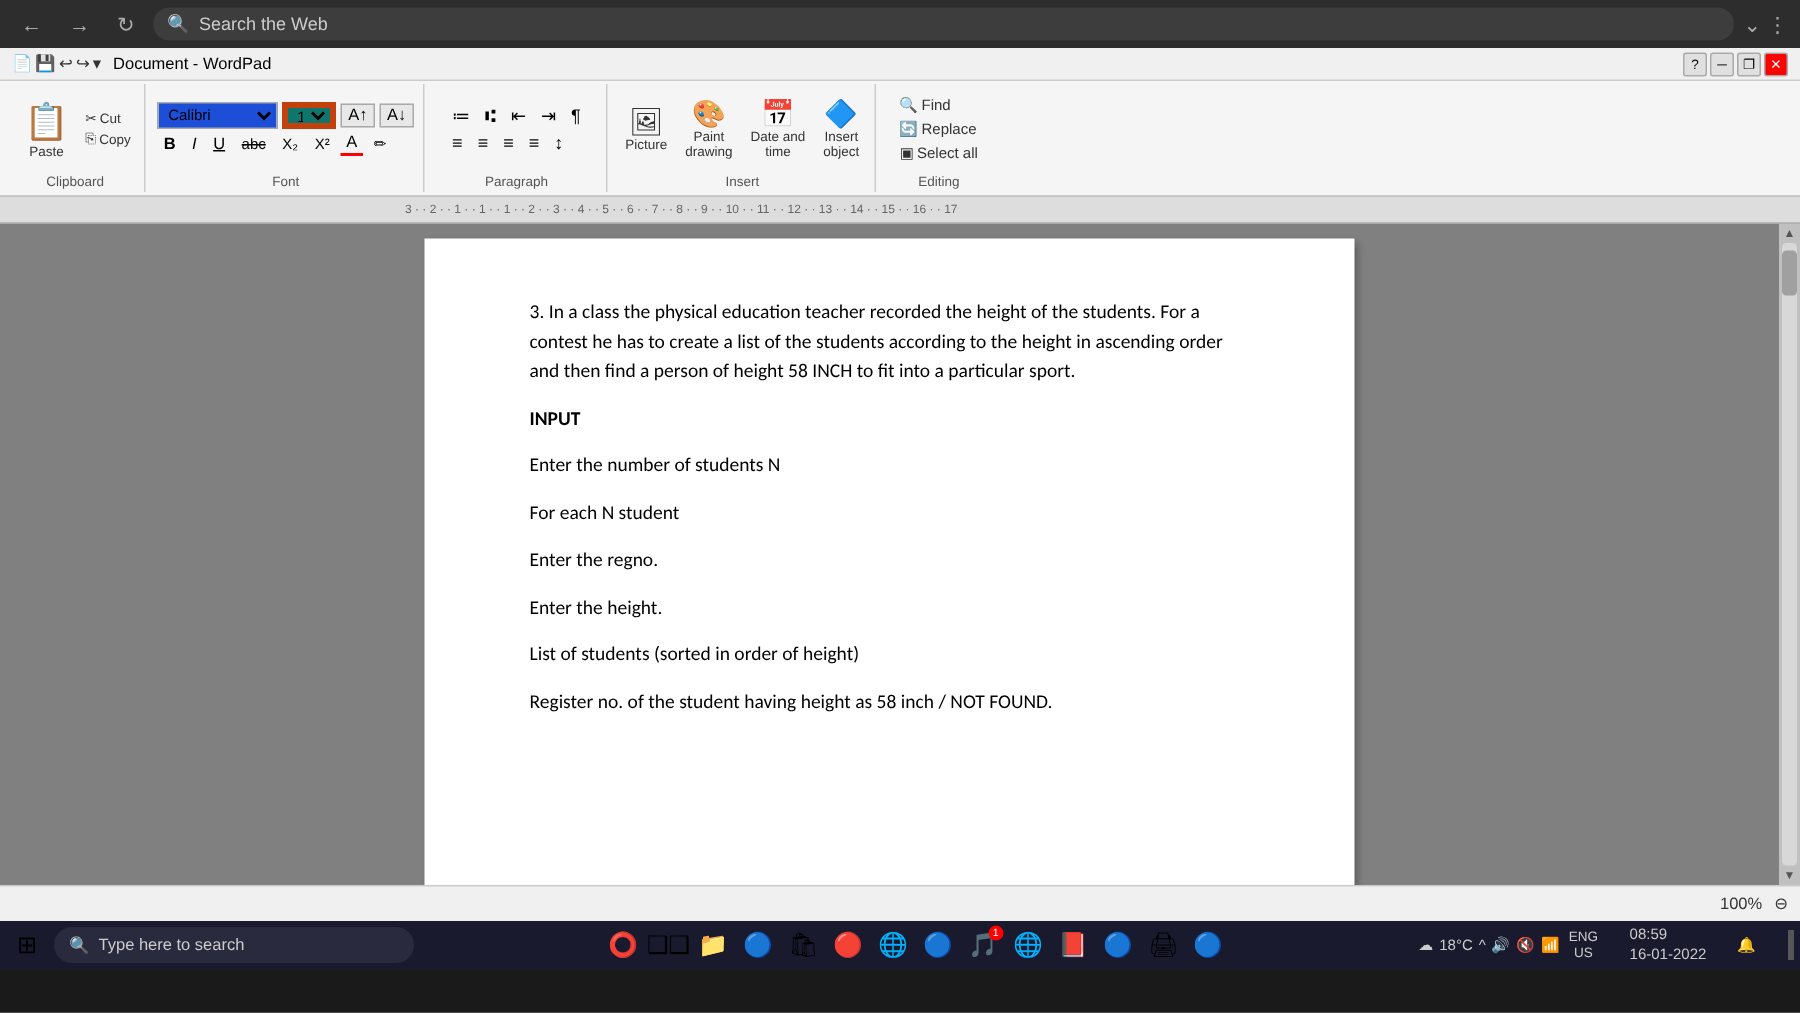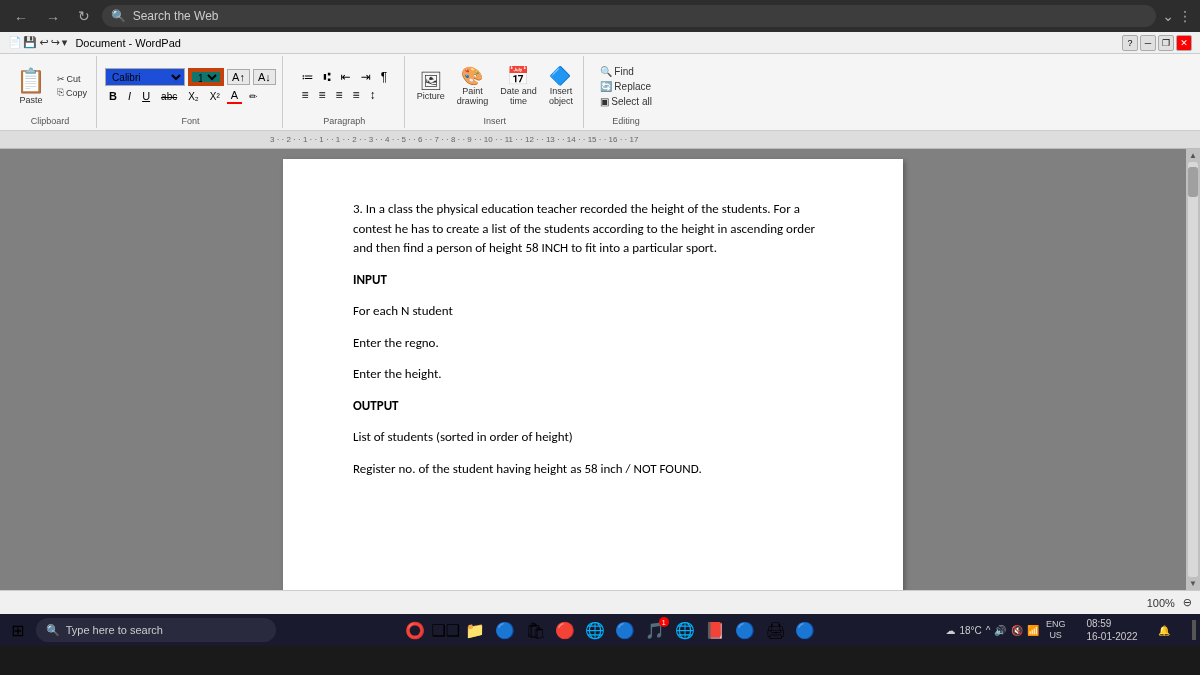--- a/index.html
+++ b/index.html
@@ -518,24 +518,24 @@
     3 · · 2 · · 1 · · 1 · · 1 · · 2 · · 3 · · 4 · · 5 · · 6 · · 7 · · 8 · · 9 · · 10 · · 11 · · 12 · · 13 · · 14 · · 15 · · 16 · · 17
   </span>
 </div>
 
 <div class="main-area">
   <div class="content-area">
     <div class="page">
       <div class="page-content">
         <p>3. In a class the physical education teacher recorded the height of the students.  For a contest he has to create a list of the students according to the height in ascending order and then find a person of height 58 INCH to fit into a particular sport.</p>
         <p class="section-header">INPUT</p>
+        <p>Enter the number of students N</p>
         <p>For each N student</p>
         <p>Enter the regno.</p>
         <p>Enter the height.</p>
-        <p class="section-header">OUTPUT</p>
         <p>List of students (sorted in order of height)</p>
         <p>Register no. of the student having height as 58 inch / NOT FOUND.</p>
       </div>
     </div>
   </div>
 
   <div class="right-scrollbar">
     <span class="scroll-arrow">▲</span>
     <div class="scroll-track">
       <div class="scroll-thumb"></div>

